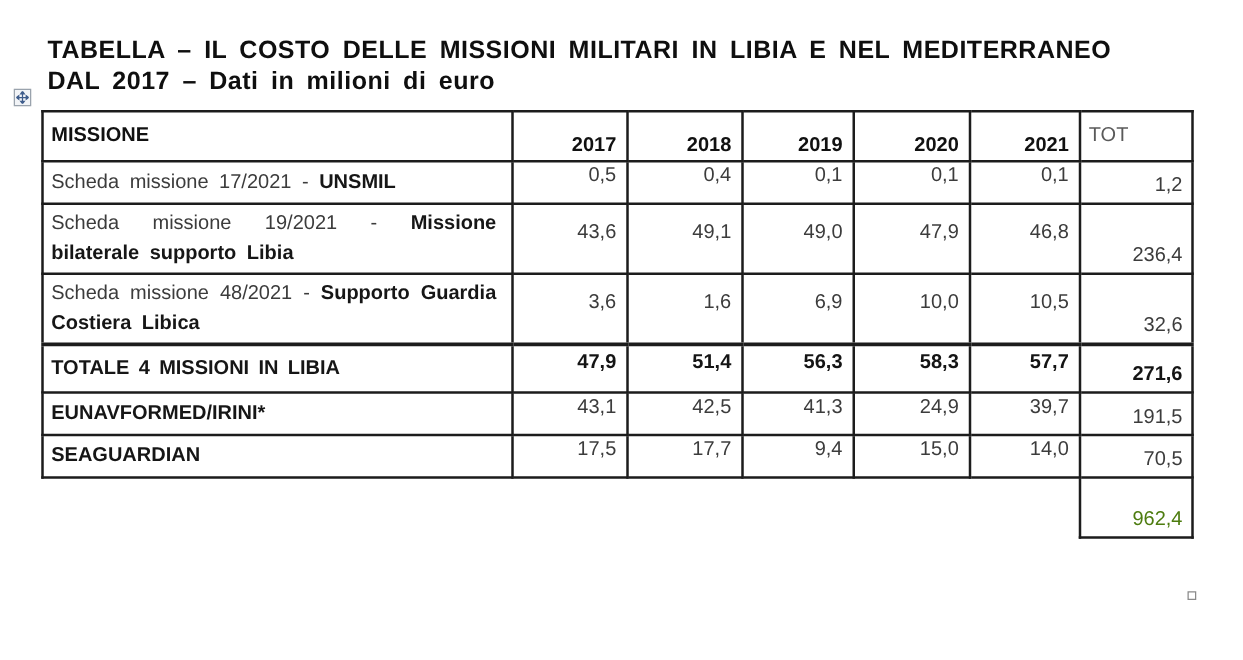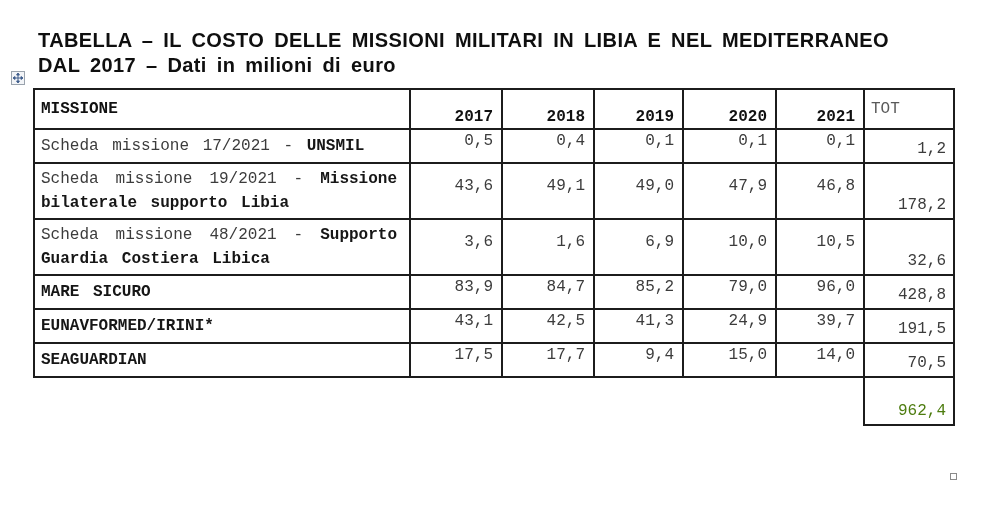--- a/index.html
+++ b/index.html
@@ -44,21 +44,20 @@
   }
 
   
   table.missions {
     position: absolute; left: 33px; top: 88px;
     border-collapse: collapse;
     table-layout: fixed;
     width: 920px;
     font-size: 16px;
     color: #3c3c3c;
-    font-family: Liberation Mono, monospace;
   }
   table.missions td, table.missions th {
     border: 2px solid #1c1c1c;
     overflow: hidden;
     box-sizing: border-box;
   }
 
   tr.h-hdr  { height: 32px; }
   tr.h-s    { height: 31px; }
   tr.h-d    { height: 55px; }
@@ -148,39 +147,39 @@
         <td class="num">0,1</td>
         <td class="tot">1,2</td>
       </tr>
       <tr class="h-d">
         <td class="mission"><span class="reg">Scheda missione 19/2021 - </span><span class="bold">Missione bilaterale supporto Libia</span></td>
         <td class="num">43,6</td>
         <td class="num">49,1</td>
         <td class="num">49,0</td>
         <td class="num">47,9</td>
         <td class="num">46,8</td>
-        <td class="tot">178,2</td>
+        <td class="tot">236,4</td>
       </tr>
       <tr class="h-d">
         <td class="mission"><span class="reg">Scheda missione 48/2021 - </span><span class="bold">Supporto Guardia Costiera Libica</span></td>
         <td class="num">3,6</td>
         <td class="num">1,6</td>
         <td class="num">6,9</td>
         <td class="num">10,0</td>
         <td class="num">10,5</td>
         <td class="tot">32,6</td>
       </tr>
-      <tr class="h-s">
-        <td class="mission"><span class="reg"></span><span class="bold">MARE SICURO</span></td>
-        <td class="num">83,9</td>
-        <td class="num">84,7</td>
-        <td class="num">85,2</td>
-        <td class="num">79,0</td>
-        <td class="num">96,0</td>
-        <td class="tot">428,8</td>
+      <tr class="h-t total-row">
+        <td class="mission"><span class="reg"></span><span class="bold">TOTALE 4 MISSIONI IN LIBIA</span></td>
+        <td class="num">47,9</td>
+        <td class="num">51,4</td>
+        <td class="num">56,3</td>
+        <td class="num">58,3</td>
+        <td class="num">57,7</td>
+        <td class="tot">271,6</td>
       </tr>
       <tr class="h-s">
         <td class="mission"><span class="reg"></span><span class="bold">EUNAVFORMED/IRINI*</span></td>
         <td class="num">43,1</td>
         <td class="num">42,5</td>
         <td class="num">41,3</td>
         <td class="num">24,9</td>
         <td class="num">39,7</td>
         <td class="tot">191,5</td>
       </tr>

